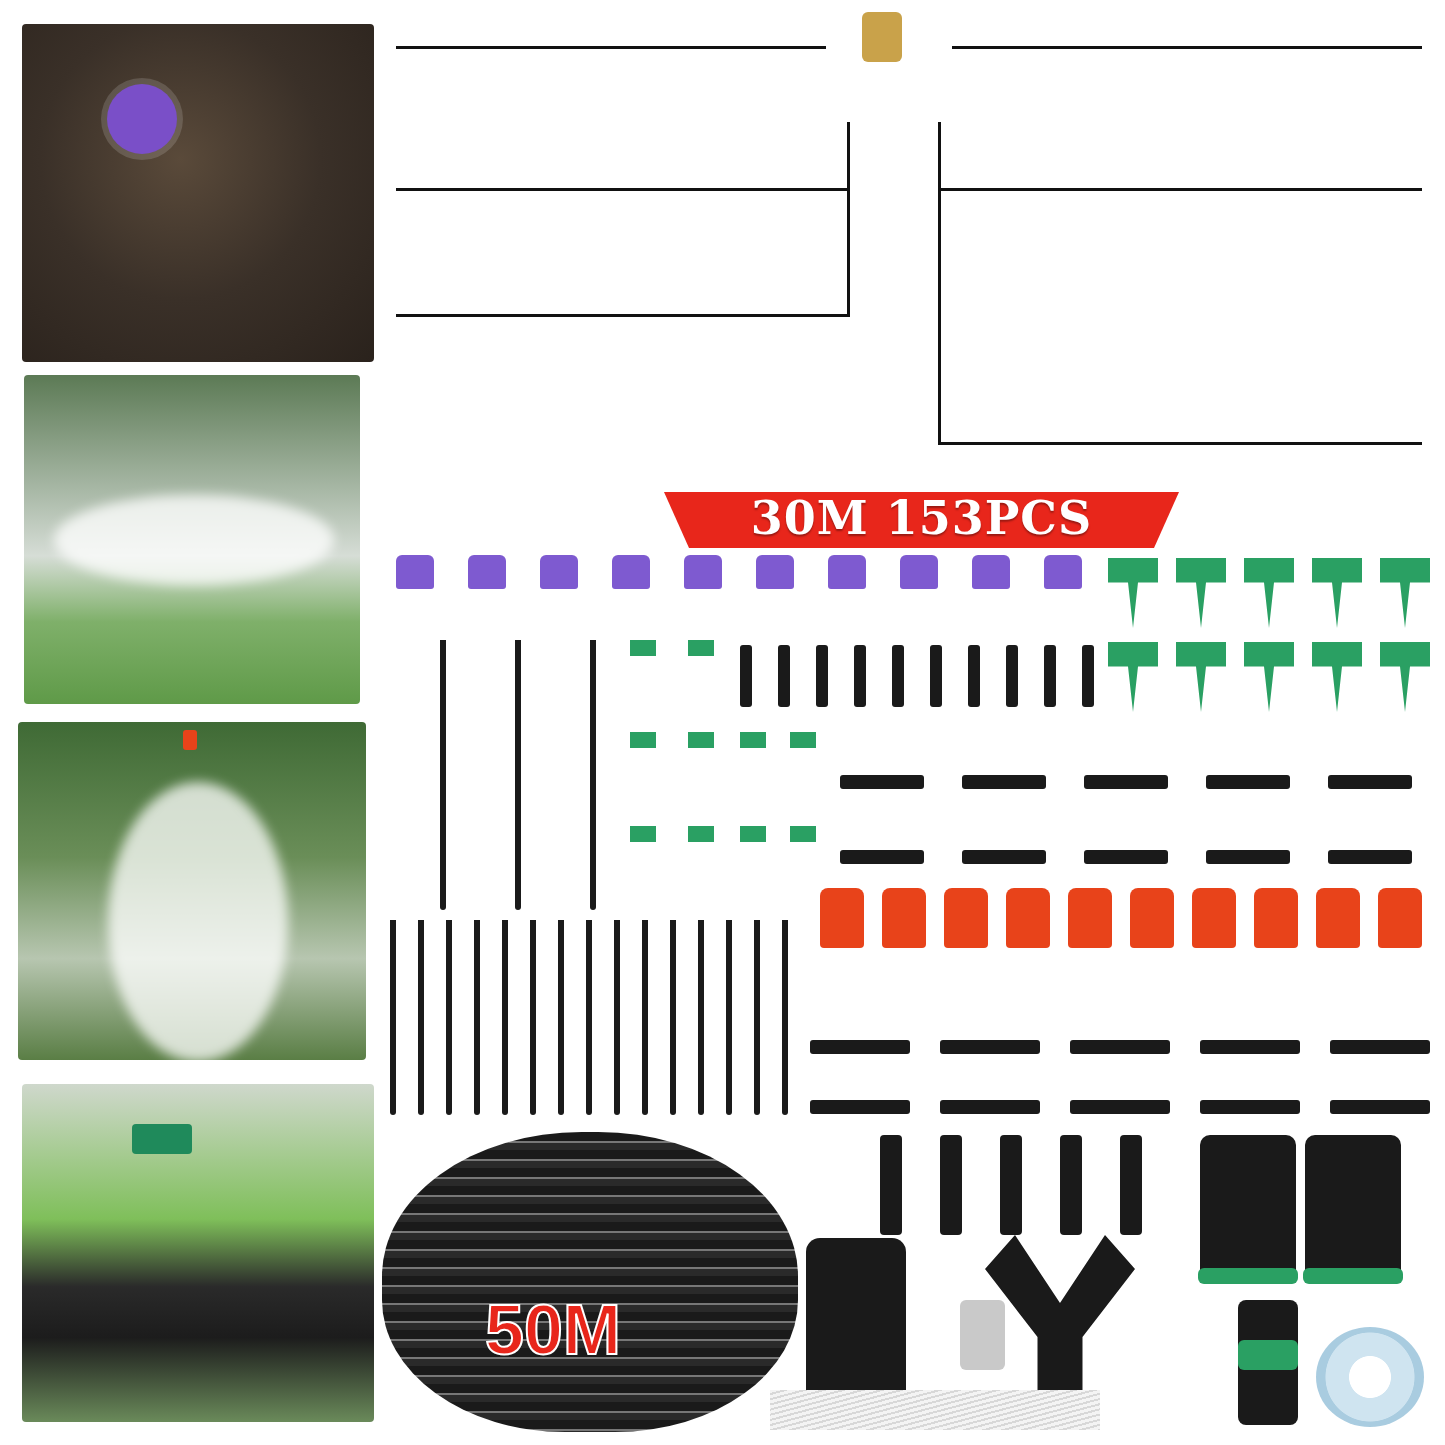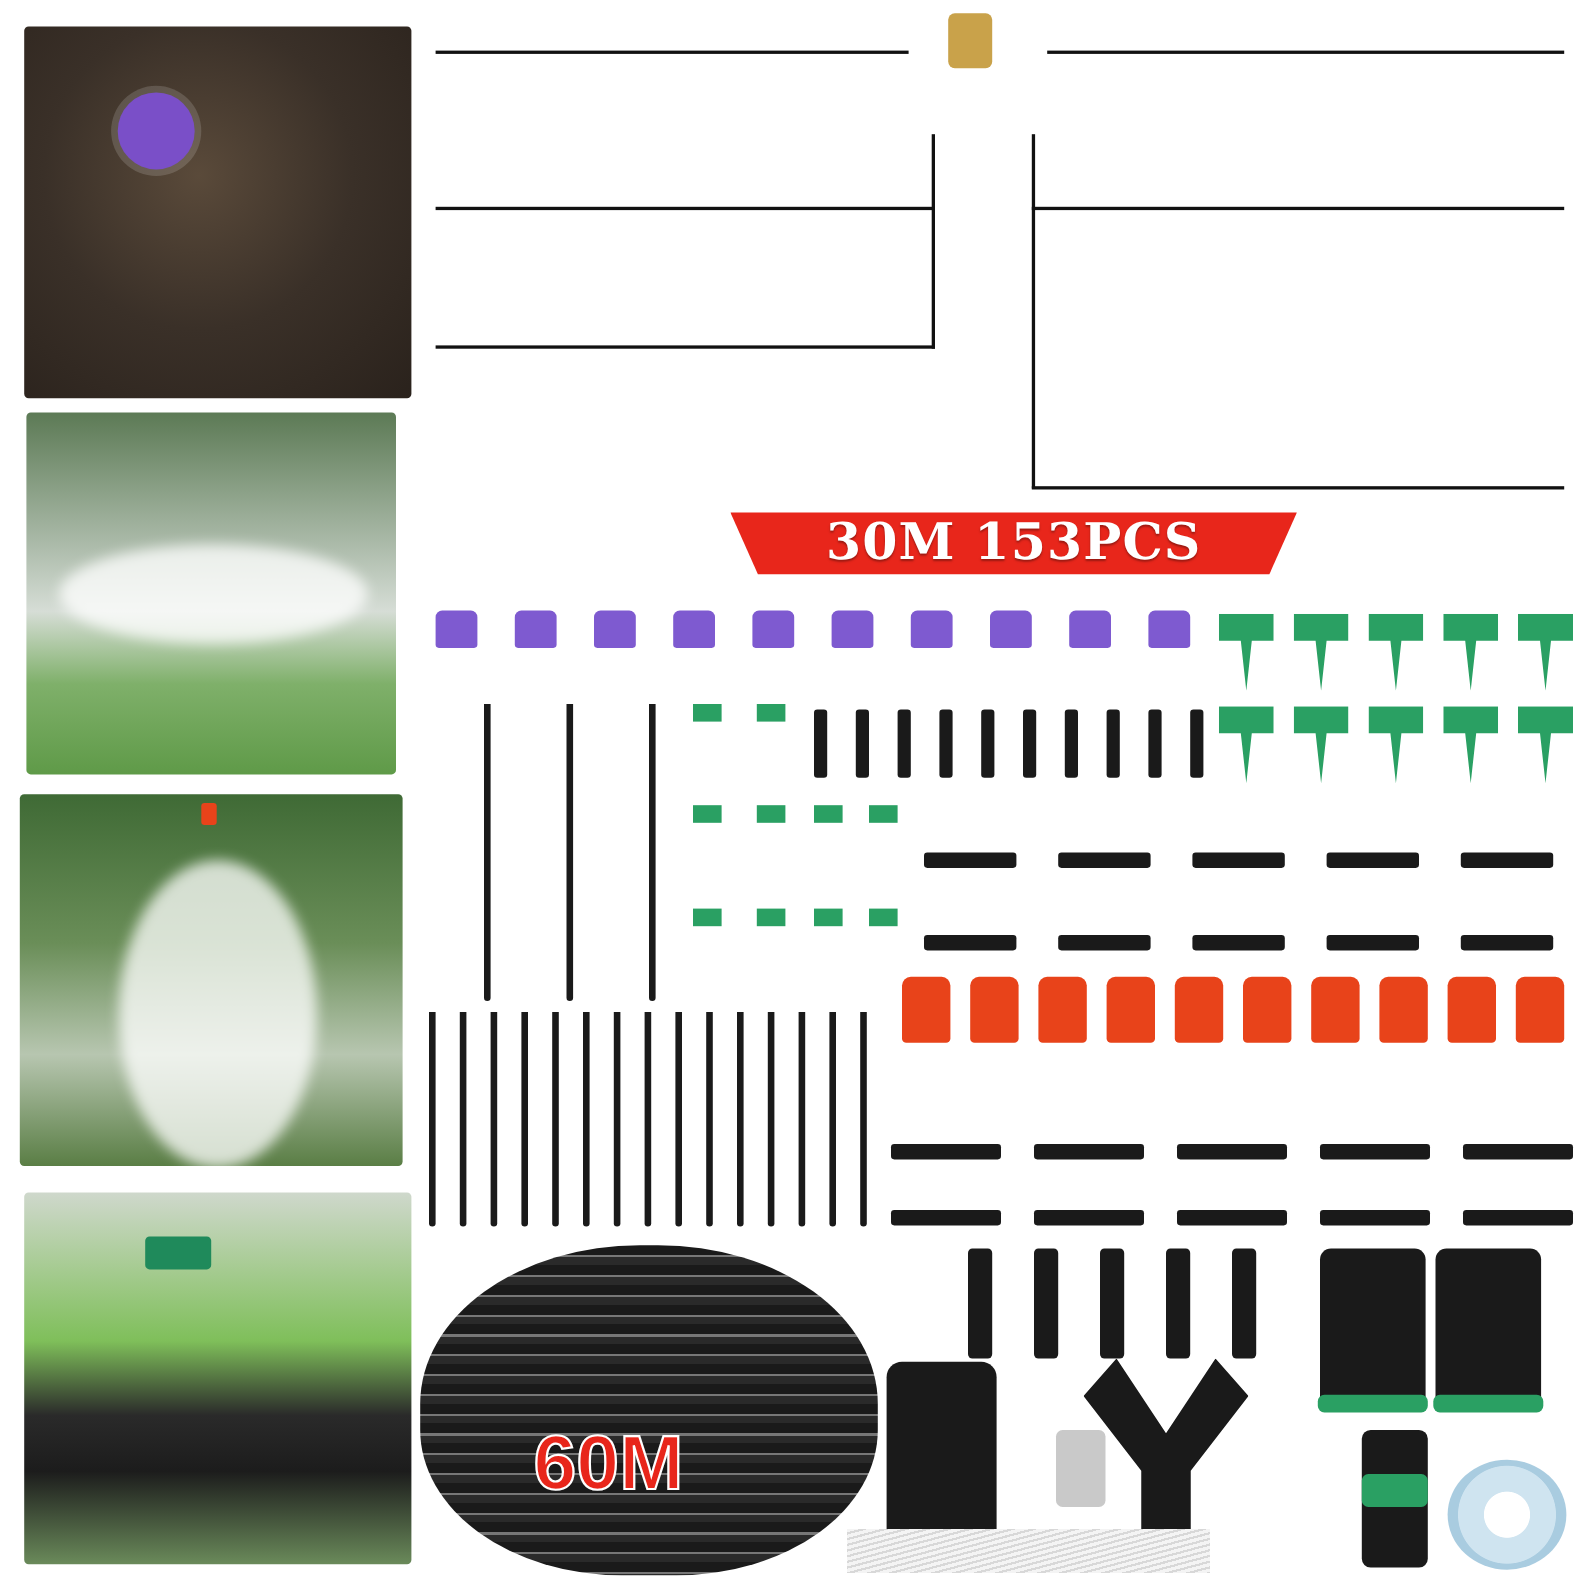--- a/index.html
+++ b/index.html
@@ -7,21 +7,21 @@
   .photo{position:absolute;border-radius:4px;overflow:hidden;}
   .p1{left:22px;top:24px;width:352px;height:338px;background:radial-gradient(circle at 45% 40%,#5a4a3a 0%,#3a3028 50%,#2a221c 100%);}
   .p2{left:24px;top:375px;width:336px;height:329px;background:linear-gradient(180deg,#5c7a55 0%,#a8b8a6 35%,#d6ddd6 55%,#7fb06a 75%,#5f9a48 100%);}
   .p3{left:18px;top:722px;width:348px;height:338px;background:linear-gradient(180deg,#3f6a35 0%,#6a8e58 40%,#b7c6b0 70%,#5a7e45 100%);}
   .p4{left:22px;top:1084px;width:352px;height:338px;background:linear-gradient(180deg,#cfd8cc 0%,#7fbf5a 40%,#2a2a2a 60%,#1c1c1c 75%,#6a8a5a 100%);}
   .head{position:absolute;left:85px;top:60px;width:70px;height:70px;border-radius:50%;background:#7a4fc8;box-shadow:0 0 0 6px rgba(255,255,255,.15);}
   .mist{position:absolute;border-radius:50%;background:rgba(255,255,255,.75);filter:blur(6px);}
   .greenclip{position:absolute;background:#1f8a5b;}
   .schema{position:absolute;left:392px;top:12px;width:1040px;height:455px;}
   .line{position:absolute;background:#111;}
-  .banner{position:absolute;left:664px;top:460px;width:515px;height:64px;}
+  .banner{position:absolute;left:664px;top:486px;width:515px;height:64px;}
   .banner svg{position:absolute;left:0;top:0;}
   .banner-text{position:absolute;left:0;top:0;width:515px;height:64px;line-height:64px;text-align:center;color:#fff;font-family:"DejaVu Serif",serif;font-weight:bold;font-size:46px;letter-spacing:1px;text-shadow:0 2px 2px rgba(0,0,0,.35);}
   .part{position:absolute;}
   .purple{background:#7e5ad0;border-radius:6px 6px 3px 3px;}
   .black{background:#1a1a1a;}
   .green{background:#2aa063;}
   .orange{background:#e8431a;border-radius:8px 8px 4px 4px;}
   .stake{position:absolute;width:6px;background:#1a1a1a;border-radius:0 0 3px 3px;}
   .coil{position:absolute;left:382px;top:1132px;width:416px;height:300px;border-radius:48% 48% 44% 44%;background:repeating-linear-gradient(180deg,#1a1a1a 0 9px,#777 9px 11px,#2a2a2a 11px 18px);}
   .coil-label{position:absolute;left:485px;top:1290px;font-family:"Liberation Sans",sans-serif;font-weight:bold;font-size:70px;color:#e8261b;-webkit-text-stroke:2px #fff;}
@@ -180,21 +180,21 @@
 
 <div>
   <div class="part black" style="left:880px;top:1135px;width:22px;height:100px;border-radius:4px;"></div>
   <div class="part black" style="left:940px;top:1135px;width:22px;height:100px;border-radius:4px;"></div>
   <div class="part black" style="left:1000px;top:1135px;width:22px;height:100px;border-radius:4px;"></div>
   <div class="part black" style="left:1060px;top:1135px;width:22px;height:100px;border-radius:4px;"></div>
   <div class="part black" style="left:1120px;top:1135px;width:22px;height:100px;border-radius:4px;"></div>
 </div>
 
 <div class="coil"></div>
-<div class="coil-label">60M</div>
+<div class="coil-label">50M</div>
 
 <div class="part black" style="left:1200px;top:1135px;width:96px;height:145px;border-radius:10px;"></div>
 <div class="part black" style="left:1305px;top:1135px;width:96px;height:145px;border-radius:10px;"></div>
 <div class="part green" style="left:1198px;top:1268px;width:100px;height:16px;border-radius:6px;"></div>
 <div class="part green" style="left:1303px;top:1268px;width:100px;height:16px;border-radius:6px;"></div>
 
 <div class="part black" style="left:806px;top:1238px;width:100px;height:172px;border-radius:14px;"></div>
 <div class="part black" style="left:985px;top:1235px;width:150px;height:170px;clip-path:polygon(0 20%,20% 0,50% 40%,80% 0,100% 20%,65% 60%,65% 100%,35% 100%,35% 60%);"></div>
 <div class="part" style="left:960px;top:1300px;width:45px;height:70px;background:#c9c9c9;border-radius:6px;"></div>
 

